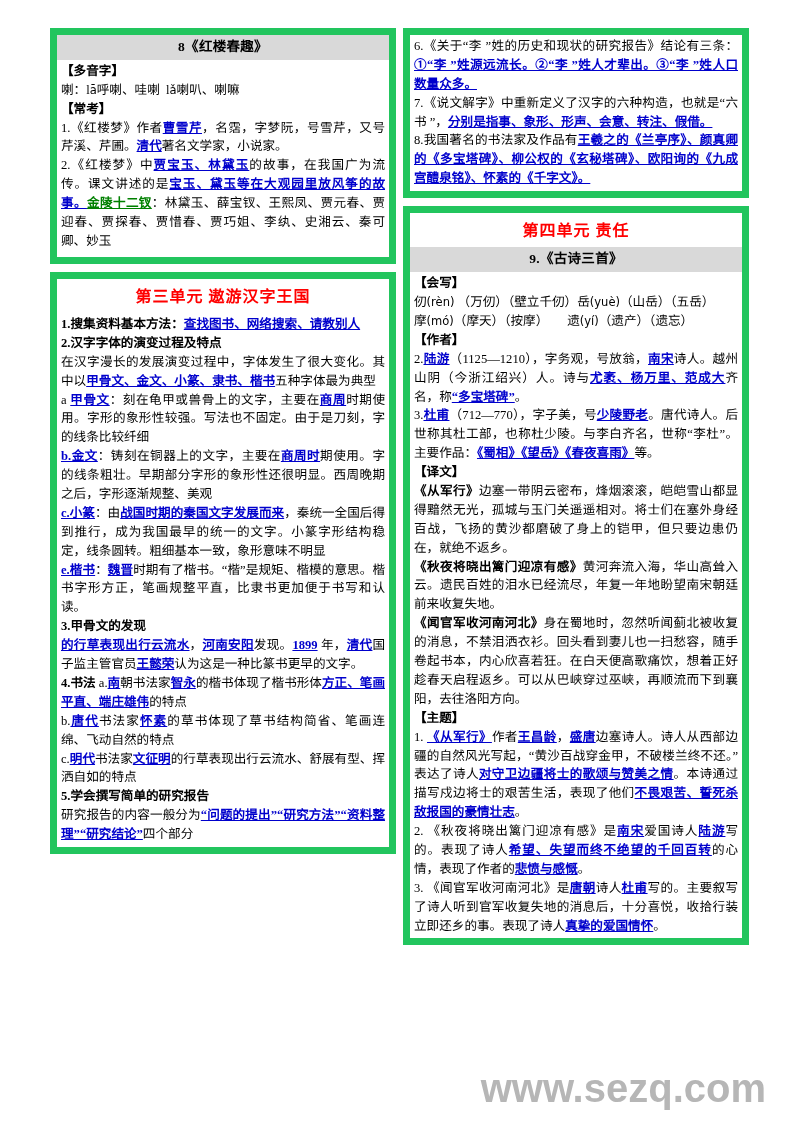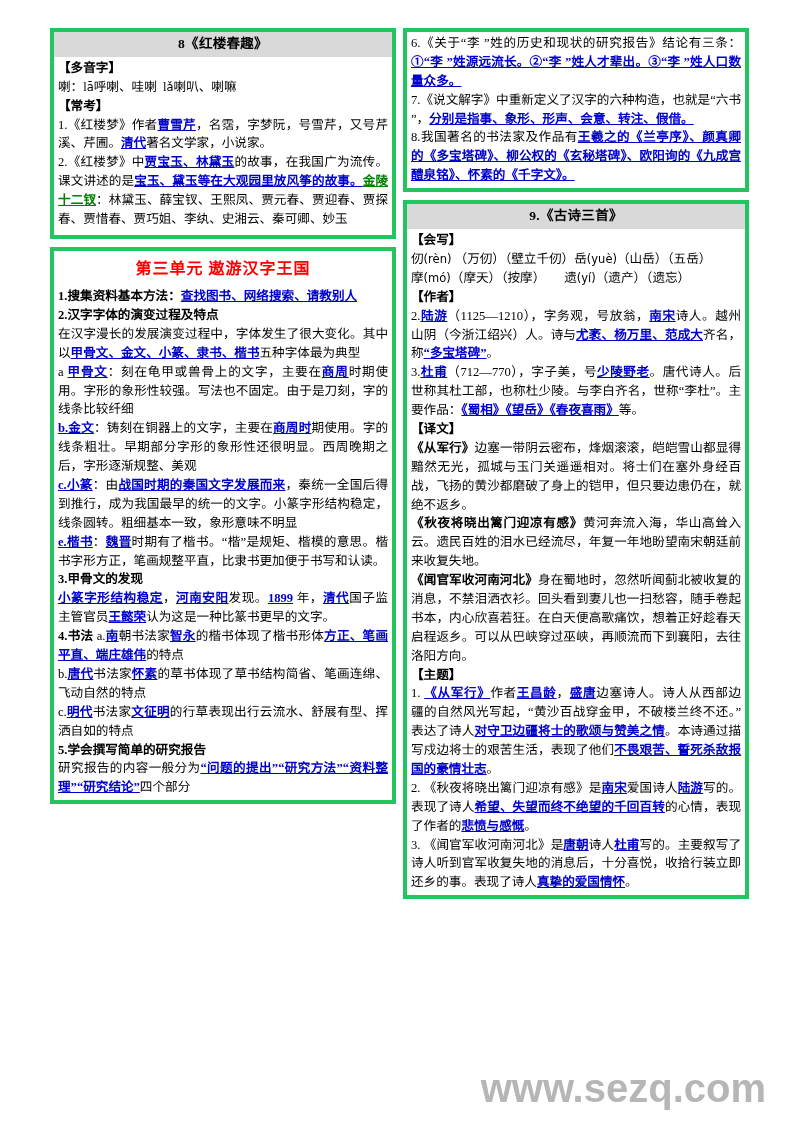--- a/index.html
+++ b/index.html
@@ -34,21 +34,21 @@
   }
 
   .col {
     width: 346px;
     display: flex;
     flex-direction: column;
     gap: 8px;
   }
 
   .box {
-    border: 4px solid #22c55e;
+    border: 7px solid #22c55e;
     box-sizing: border-box;
     width: 346px;
     padding: 0;
     background: #fff;
   }
 
   .box-inner {
     padding: 2px 4px 3px 4px;
   }
 
@@ -145,21 +145,21 @@
         <div class="unit-title">第三单元  遨游汉字王国</div>
         <div class="box-inner">
           <p class="t"><span class="bk">1.搜集资料基本方法：</span><span class="u-blue">查找图书、网络搜索、请教别人</span></p>
           <p class="t bk">2.汉字字体的演变过程及特点</p>
           <p class="t">在汉字漫长的发展演变过程中，字体发生了很大变化。其中以<span class="u-blue">甲骨文、金文、小篆、隶书、楷书</span>五种字体最为典型</p>
           <p class="t">a <span class="u-blue">甲骨文</span>：刻在龟甲或兽骨上的文字，主要在<span class="u-blue">商周</span>时期使用。字形的象形性较强。写法也不固定。由于是刀刻，字的线条比较纤细</p>
           <p class="t"><span class="u-blue">b.金文</span>：铸刻在铜器上的文字，主要在<span class="u-blue">商周时</span>期使用。字的线条粗壮。早期部分字形的象形性还很明显。西周晚期之后，字形逐渐规整、美观</p>
           <p class="t"><span class="u-blue">c.小篆</span>：由<span class="u-blue">战国时期的秦国文字发展而来</span>，秦统一全国后得到推行，成为我国最早的统一的文字。小篆字形结构稳定，线条圆转。粗细基本一致，象形意味不明显</p>
           <p class="t"><span class="u-blue">e.楷书</span>：<span class="u-blue">魏晋</span>时期有了楷书。“楷”是规矩、楷模的意思。楷书字形方正，笔画规整平直，比隶书更加便于书写和认读。</p>
           <p class="t bk">3.甲骨文的发现</p>
-          <p class="t"><span class="u-blue">小篆字形结构稳定</span>，<span class="u-blue">河南安阳</span>发现。<span class="u-blue">1899</span> 年，<span class="u-blue">清代</span>国子监主管官员<span class="u-blue">王懿荣</span>认为这是一种比篆书更早的文字。</p>
+          <p class="t"><span class="u-blue">的行草表现出行云流水</span>，<span class="u-blue">河南安阳</span>发现。<span class="u-blue">1899</span> 年，<span class="u-blue">清代</span>国子监主管官员<span class="u-blue">王懿荣</span>认为这是一种比篆书更早的文字。</p>
           <p class="t"><span class="bk">4.书法 </span>a.<span class="u-blue">南</span>朝书法家<span class="u-blue">智永</span>的楷书体现了楷书形体<span class="u-blue">方正、笔画平直、端庄雄伟</span>的特点</p>
           <p class="t">b.<span class="u-blue">唐代</span>书法家<span class="u-blue">怀素</span>的草书体现了草书结构简省、笔画连绵、飞动自然的特点</p>
           <p class="t">c.<span class="u-blue">明代</span>书法家<span class="u-blue">文征明</span>的行草表现出行云流水、舒展有型、挥洒自如的特点</p>
           <p class="t bk">5.学会撰写简单的研究报告</p>
           <p class="t">研究报告的内容一般分为<span class="u-blue">“问题的提出”“研究方法”“资料整理”“研究结论”</span>四个部分</p>
         </div>
       </div>
 
     </div>
 
@@ -167,20 +167,21 @@
 
       <div class="box">
         <div class="box-inner">
           <p class="t">6.《关于“李 ”姓的历史和现状的研究报告》结论有三条：<span class="u-blue">①“李 ”姓源远流长。②“李 ”姓人才辈出。③“李 ”姓人口数量众多。</span></p>
           <p class="t">7.《说文解字》中重新定义了汉字的六种构造，也就是“六书 ”，<span class="u-blue">分别是指事、象形、形声、会意、转注、假借。</span></p>
           <p class="t">8.我国著名的书法家及作品有<span class="u-blue">王羲之的《兰亭序》、颜真卿的《多宝塔碑》、柳公权的《玄秘塔碑》、欧阳询的《九成宫醴泉铭》、怀素的《千字文》。</span></p>
         </div>
       </div>
 
       <div class="box fill">
+        <div class="unit-title">第四单元   责任</div>
         <div class="lesson-title">9.《古诗三首》</div>
         <div class="box-inner">
           <p class="t bk">【会写】</p>
           <p class="t">仞<span class="pinyin">(rèn)</span> （万仞）（壁立千仞）岳<span class="pinyin">(yuè)</span>（山岳）（五岳）</p>
           <p class="t">摩<span class="pinyin">(mó)</span>（摩天）（按摩）&nbsp;&nbsp;&nbsp;&nbsp;&nbsp;&nbsp;遗<span class="pinyin">(yí)</span>（遗产）（遗忘）</p>
 
           <p class="t bk">【作者】</p>
           <p class="t">2.<span class="u-blue">陆游</span>（1125—1210），字务观，号放翁，<span class="u-blue">南宋</span>诗人。越州山阴（今浙江绍兴）人。诗与<span class="u-blue">尤袤、杨万里、范成大</span>齐名，称<span class="u-blue">“多宝塔碑”</span>。</p>
           <p class="t">3.<span class="u-blue">杜甫</span>（712—770），字子美，号<span class="u-blue">少陵野老</span>。唐代诗人。后世称其杜工部，也称杜少陵。与李白齐名，世称“李杜”。主要作品：<span class="u-blue">《蜀相》《望岳》《春夜喜雨》</span>等。</p>
 

